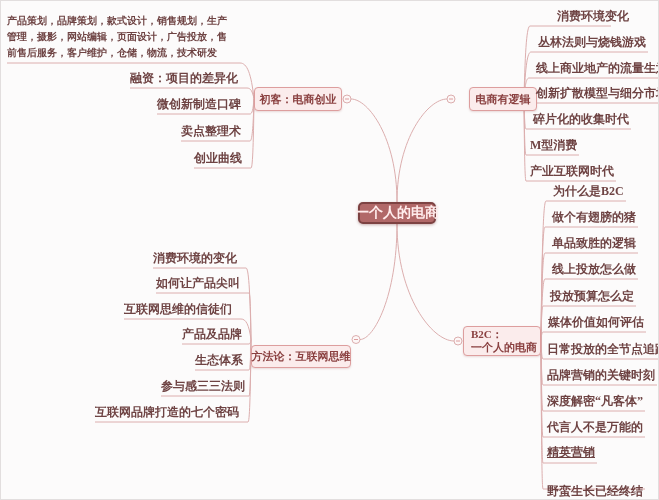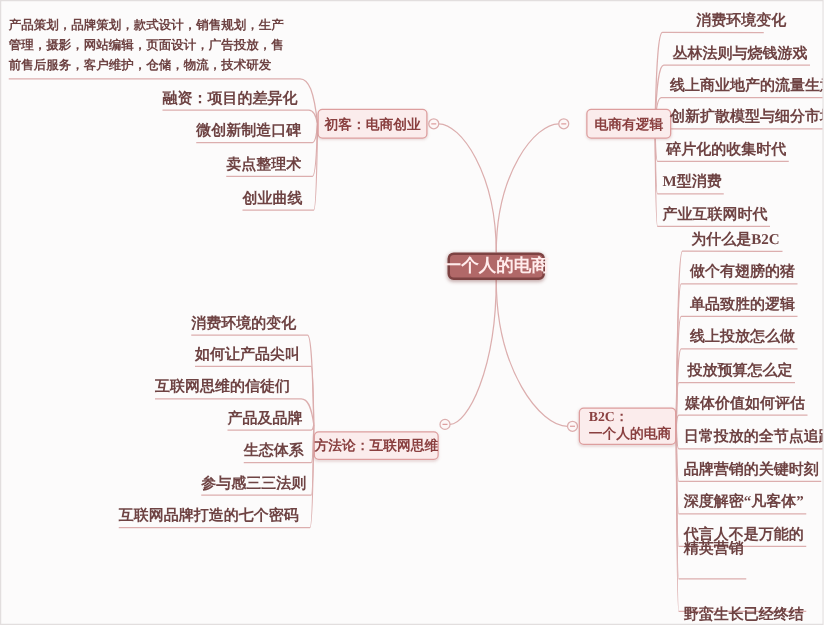--- a/index.html
+++ b/index.html
@@ -123,15 +123,15 @@
     <div class="leaf" style="left: 552px; top: 183px;">为什么是B2C</div>
     <div class="leaf" style="left: 551px; top: 209px;">做个有翅膀的猪</div>
     <div class="leaf" style="left: 551px; top: 235px;">单品致胜的逻辑</div>
     <div class="leaf" style="left: 551px; top: 261px;">线上投放怎么做</div>
     <div class="leaf" style="left: 549px; top: 288px;">投放预算怎么定</div>
     <div class="leaf" style="left: 547px; top: 314px;">媒体价值如何评估</div>
     <div class="leaf" style="left: 546px; top: 341px;">日常投放的全节点追踪</div>
     <div class="leaf" style="left: 546px; top: 367px;">品牌营销的关键时刻</div>
     <div class="leaf" style="left: 546px; top: 393px;">深度解密“凡客体”</div>
     <div class="leaf" style="left: 546px; top: 419px;">代言人不是万能的</div>
-    <div class="leaf" style="left: 546px; top: 430px;">精英营销</div>
+    <div class="leaf" style="left: 546px; top: 444px; text-decoration: underline;">精英营销</div>
     <div class="leaf" style="left: 546px; top: 471px; margin-top: 12px;">野蛮生长已经终结</div>
   </div>
 
 </body></html>

